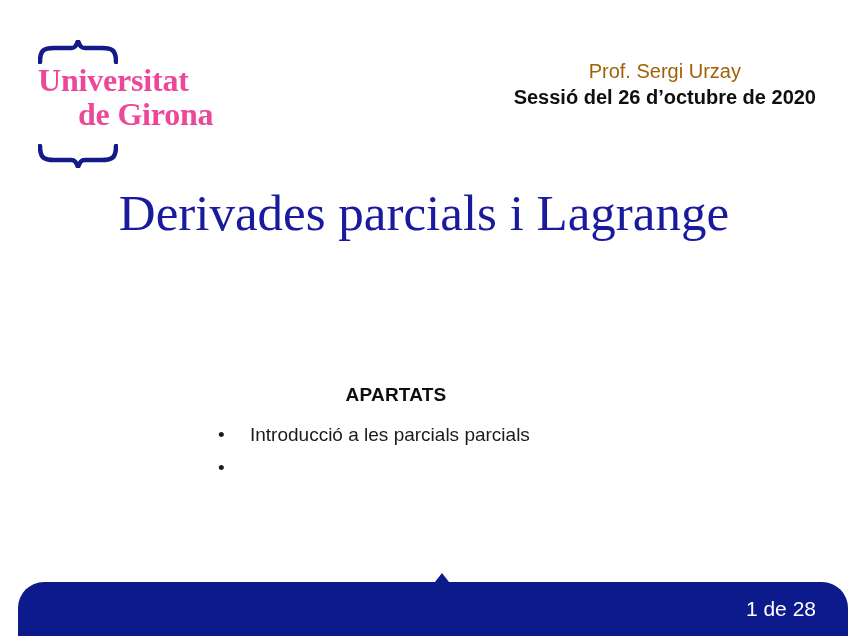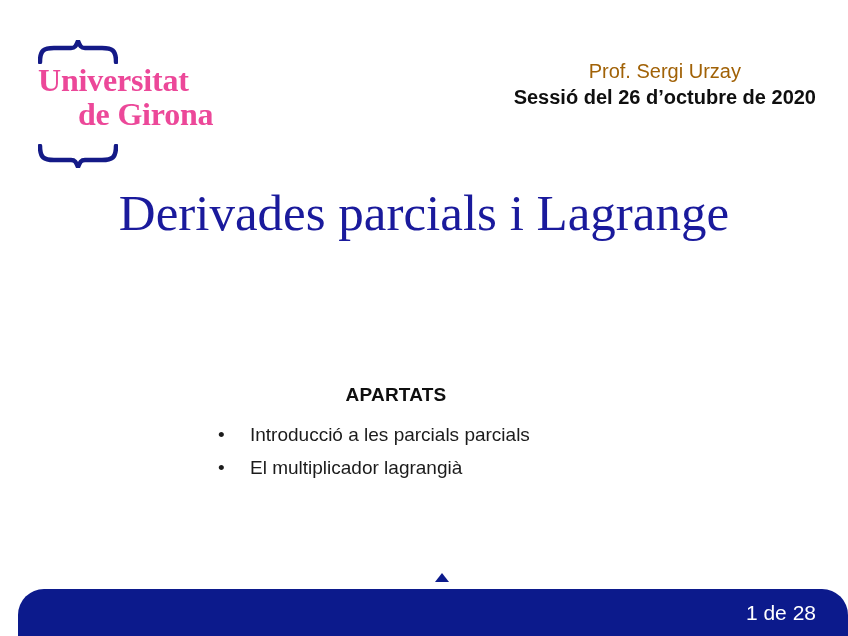--- a/index.html
+++ b/index.html
@@ -136,21 +136,21 @@
     display: inline-block;
     margin-left: 32px;
   }
 
   
   .bottom-bar {
     position: absolute;
     left: 18px;
     right: 0px;
     bottom: 0;
-    height: 47px;
+    height: 54px;
     background: #0c1a8c;
     border-top-left-radius: 26px;
     border-top-right-radius: 26px;
   }
   .bar-peak {
     position: absolute;
     left: 417px;
     bottom: 54px;
     width: 0;
     height: 0;
@@ -202,21 +202,20 @@
 
   <div class="apartats">
     <div class="apartats-heading">APARTATS</div>
     <ul class="bullet-list">
       <li class="bullet-item">
         <span class="bullet-dot">•</span>
         <span class="bullet-text">Introducció a les parcials parcials</span>
       </li>
       <li class="bullet-item">
         <span class="bullet-dot">•</span>
-        <span class="bullet-text">El multiplicador lagrangià</span>
       </li>
     </ul>
   </div>
 
   <div class="bottom-bar">
     <div class="bar-peak"></div>
     <div class="page-number">1 de 28</div>
   </div>
 
 </div>

